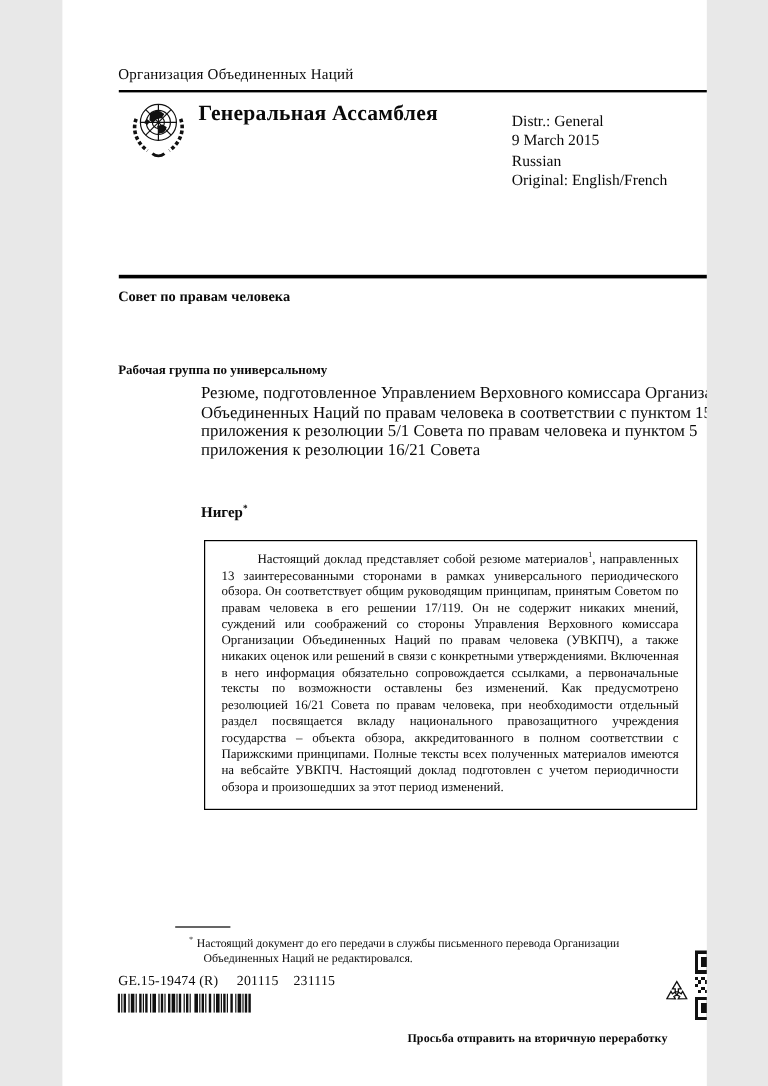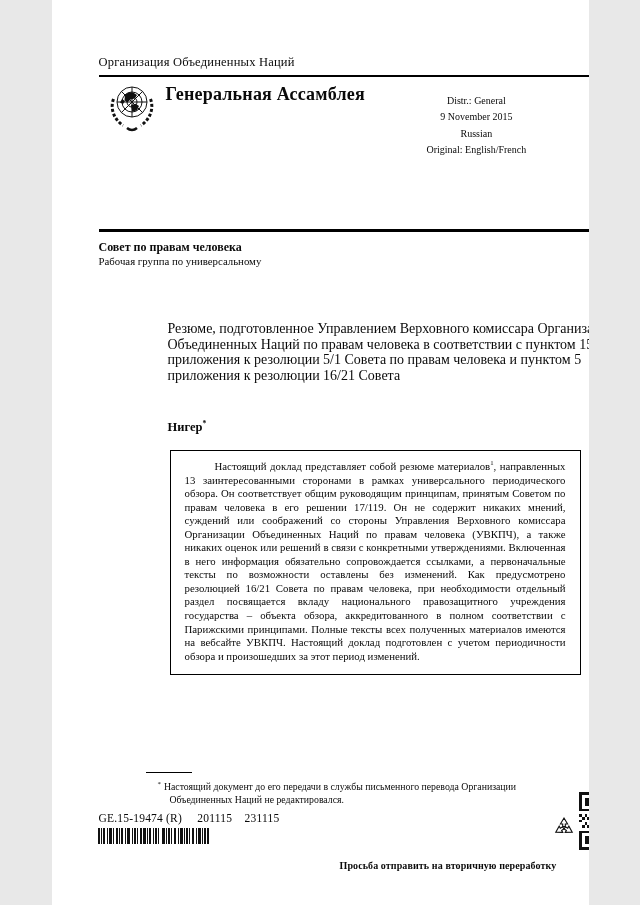--- a/index.html
+++ b/index.html
@@ -15,27 +15,27 @@
   .abs{position:absolute;}
 
   
   .org-name{left:47px;top:55px;font-size:12.5px;letter-spacing:.2px;}
   .doc-symbol{right:48px;top:44px;}
   .sym-a{font-size:21px;}
   .sym-rest{font-size:11px;letter-spacing:.2px;}
   .rule-thin{left:47px;top:75px;width:545px;height:1.5px;background:#000;}
   .emblem{left:52px;top:82px;}
   .assembly{left:114px;top:84px;font-size:18px;font-weight:bold;letter-spacing:.2px;}
-  .distr{left:375px;top:93px;font-size:10px;line-height:16.4px;text-align:center;}
+  .distr{left:375px;top:93px;font-size:13px;line-height:16.4px;}
   .rule-thick{left:47px;top:229px;width:545px;height:2.5px;background:#000;}
 
   
   .session{left:47px;top:239px;}
   .session .council{font-size:12px;font-weight:bold;line-height:16px;font-family:Liberation Serif, serif;}
-  .session .sub{font-size:10.8px;font-weight:normal;line-height:13.8px;}
+  .session .sub{font-size:10.8px;font-weight:bold;line-height:13.8px;margin-top:48px;}
   .session .dates{font-size:10.8px;font-weight:normal;line-height:13.8px;}
 
   
   .main-title{left:116px;top:321px;width:452px;font-size:14px;font-weight:normal;line-height:15.7px;}
   .country{left:116px;top:419px;font-size:12.5px;font-weight:bold;}
   .country sup{font-size:62%;}
 
   
   .summary-box{
     left:118px;top:450px;width:411px;box-sizing:border-box;
@@ -81,21 +81,21 @@
       <path d="M27 23l4.6-1.2 3.4 2.2-2.2 4.4-4.6 1z" fill="#111"></path>
       <path d="M18 17l3 2-2 3-3-1.6z" fill="#111"></path>
       <path d="M9.5 17c-3.5 9 0 20 9.5 26.5" stroke="#111" stroke-width="3" fill="none" stroke-dasharray="3 2"></path>
       <path d="M46.5 17c3.5 9 0 20-9.5 26.5" stroke="#111" stroke-width="3" fill="none" stroke-dasharray="3 2"></path>
       <path d="M23 46c3 2.5 7 2.5 10 0" stroke="#111" stroke-width="2.5" fill="none"></path>
     </svg>
   </div>
   <div class="abs assembly">Генеральная Ассамблея</div>
   <div class="abs distr">
     <div>Distr.: General</div>
-    <div>9 November 2015</div>
+    <div>9 March 2015</div>
     <div>Russian</div>
     <div>Original: English/French</div>
   </div>
   <div class="abs rule-thick"></div>
 
   <div class="abs session">
     <div class="council">Совет по правам человека</div>
     <div class="sub">Рабочая группа по универсальному</div>
   </div>
 

